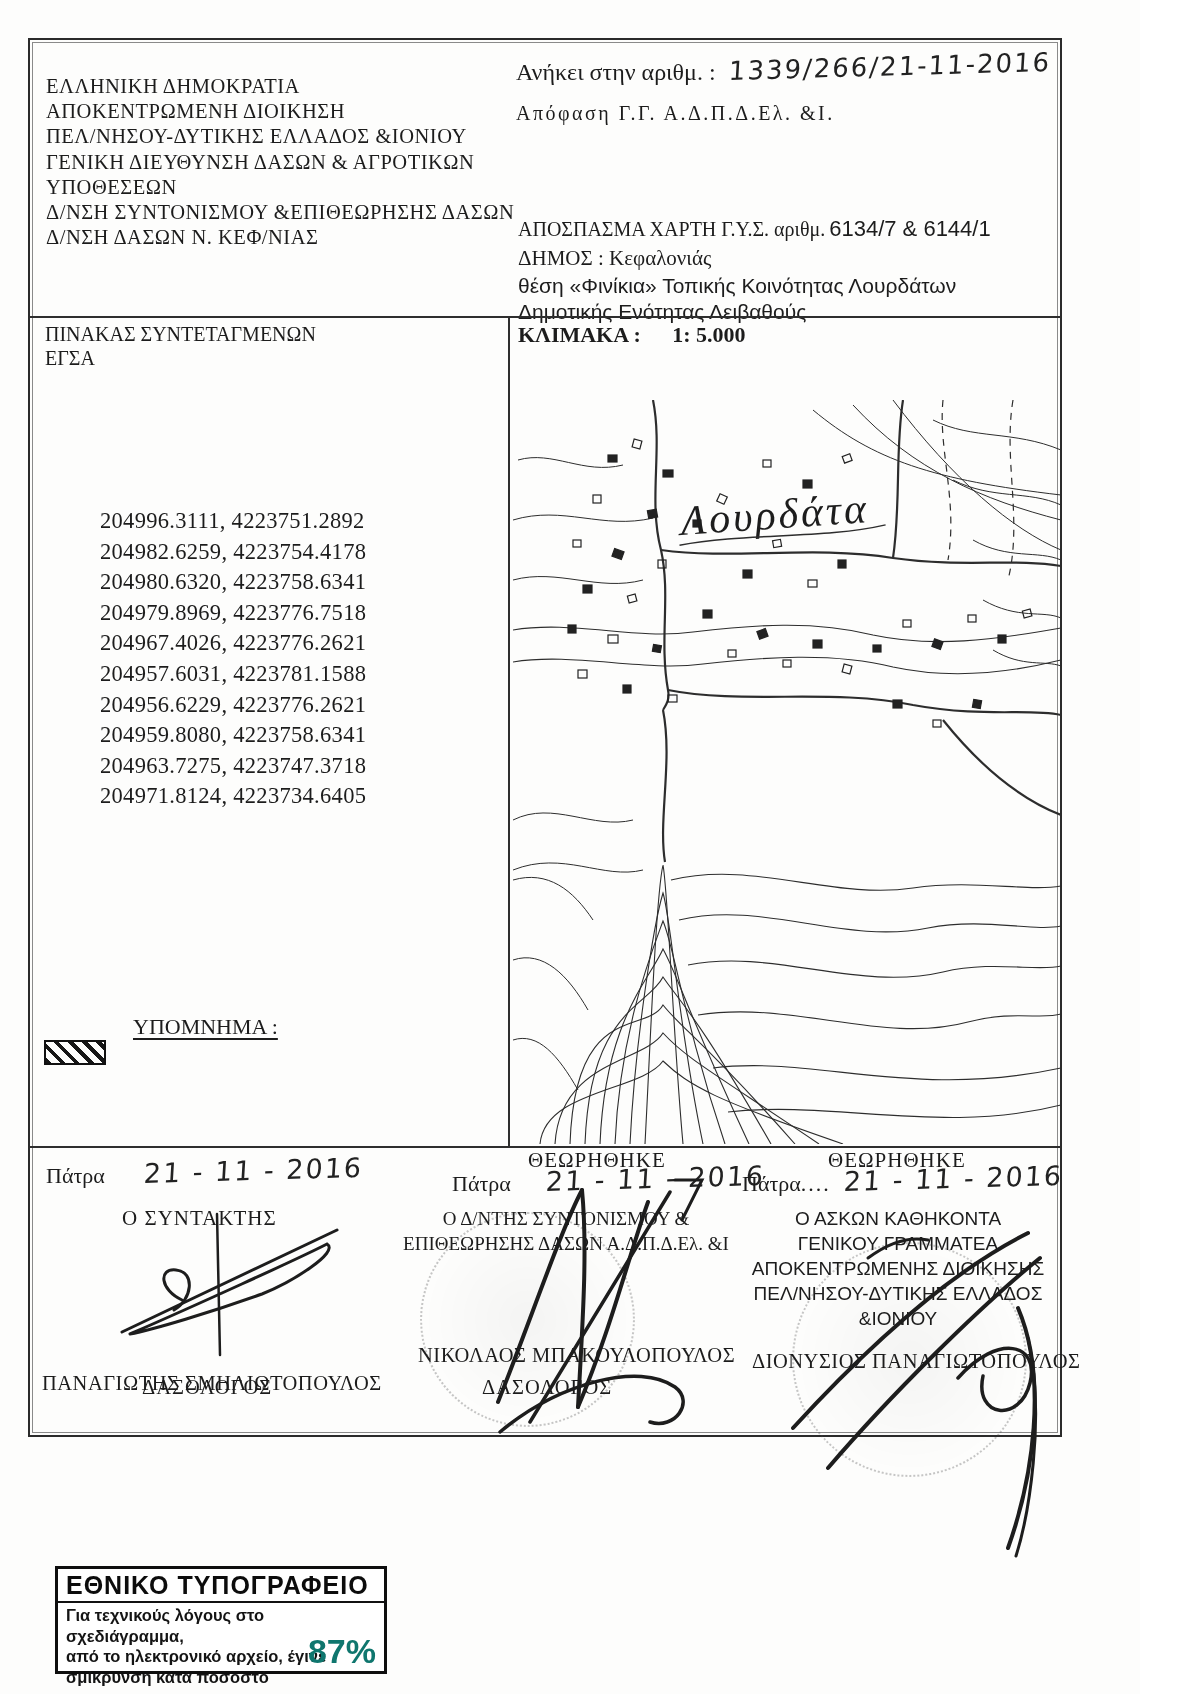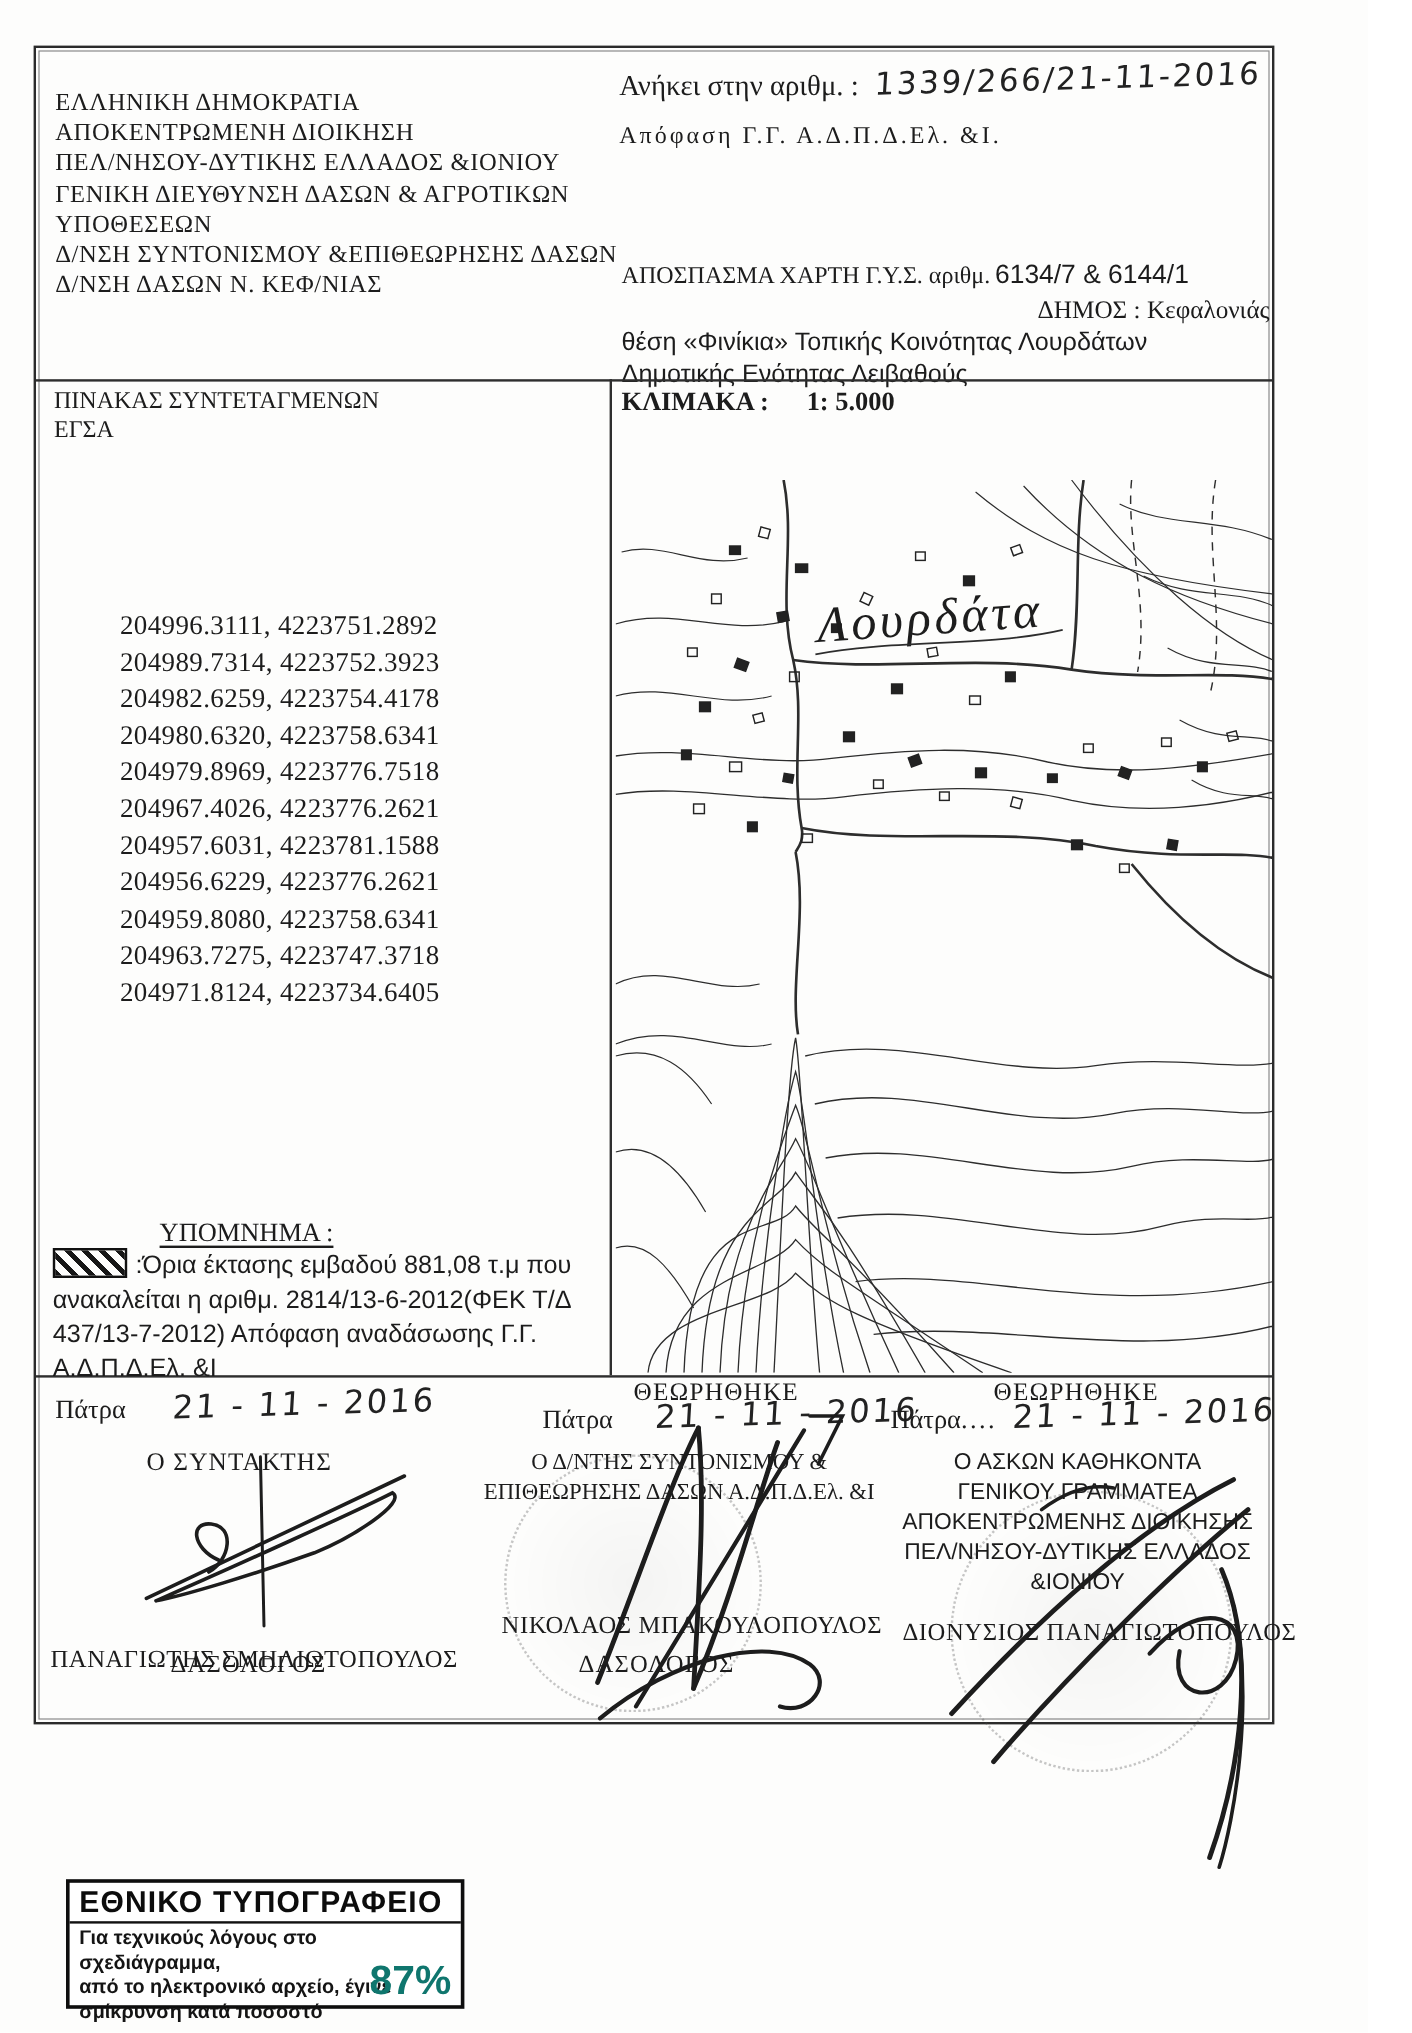--- a/index.html
+++ b/index.html
@@ -78,36 +78,35 @@
     <span class="serif" style="font-size:24px;">Ανήκει στην αριθμ. :</span>
     <span class="hand" style="display:inline-block; font-size:26px; margin-left:8px;">1339/266/21-11-2016</span>
   </div>
   <div class="abs serif" style="left:516px; top:102px; font-size:20px; letter-spacing:2.5px;">Απόφαση  Γ.Γ. Α.Δ.Π.Δ.Ελ. &amp;Ι.</div>
 
   <div class="abs" style="left:518px; top:216px; width:540px;">
     <div style="white-space:nowrap;">
       <span class="serif" style="font-size:20px;">ΑΠΟΣΠΑΣΜΑ  ΧΑΡΤΗ  Γ.Υ.Σ. αριθμ.</span>
       <span class="sans" style="font-size:22px;">6134/7 &amp; 6144/1</span>
     </div>
-    <div class="serif" style="font-size:21px; margin-top:4px;text-align:right;">ΔΗΜΟΣ : Κεφαλονιάς</div>
+    <div class="serif" style="font-size:21px; margin-top:4px;">ΔΗΜΟΣ : Κεφαλονιάς</div>
     <div class="sans" style="font-size:21px; margin-top:3px;">θέση «Φινίκια» Τοπικής  Κοινότητας Λουρδάτων</div>
     <div class="sans" style="font-size:21px; margin-top:2px;">Δημοτικής Ενότητας Λειβαθούς</div>
   </div>
 
   <div class="abs hline" style="left:30px; top:316px; width:1031px;"></div>
   <div class="abs vline" style="left:508px; top:316px; height:830px;"></div>
   <div class="abs hline" style="left:30px; top:1146px; width:1031px; border-top-width:2.5px;"></div>
 
   <div class="abs serif" style="left:45px; top:322px; font-size:20px; line-height:24px;">
     <div>ΠΙΝΑΚΑΣ ΣΥΝΤΕΤΑΓΜΕΝΩΝ</div>
     <div>ΕΓΣΑ</div>
   </div>
   <div class="abs coordlist" style="left:100px; top:506px;">
     <div>204996.3111, 4223751.2892</div>
-    <div>204989.7314, 4223752.3923</div>
     <div>204982.6259, 4223754.4178</div>
     <div>204980.6320, 4223758.6341</div>
     <div>204979.8969, 4223776.7518</div>
     <div>204967.4026, 4223776.2621</div>
     <div>204957.6031, 4223781.1588</div>
     <div>204956.6229, 4223776.2621</div>
     <div>204959.8080, 4223758.6341</div>
     <div>204963.7275, 4223747.3718</div>
     <div>204971.8124, 4223734.6405</div>
   </div>
@@ -221,21 +220,21 @@
     </g>
 
     <g transform="rotate(-4 270 120)">
       <text x="168" y="128" font-family="Liberation Serif, DejaVu Serif, serif" font-style="italic" font-size="42" letter-spacing="3" fill="#1d1d1d">Λουρδάτα</text>
       <path d="M165,138 C230,130 310,142 372,132" class="map-stroke" stroke-width="1.5"></path>
     </g>
   </svg>
 
   <div class="abs serif" style="left:133px; top:1014px; font-size:22px; text-decoration:underline; text-underline-offset:4px;text-align:right;">ΥΠΟΜΝΗΜΑ :</div>
   <div class="abs sans" style="left:44px; top:1040px; width:464px; font-size:21px; line-height:28.5px;">
-    <span class="swatch"></span><span>:Όρια έκτασης εμβαδού 881,08 τ.μ που ανακαλείται  η αριθμ. 2814/13-6-2012(ΦΕΚ Τ/Δ 437/13-7-2012) Απόφαση αναδάσωσης Γ.Γ. Α.Δ.Π.Δ.Ελ. &amp;Ι</span>
+    <span class="swatch"></span>
   </div>
 
   <div class="abs" style="left:46px; top:1158px; white-space:nowrap;">
     <span class="serif" style="font-size:22px;">Πάτρα</span>
     <span class="hand" style="display:inline-block; font-size:27px; margin-left:34px;">21 - 11 - 2016</span>
   </div>
   <div class="abs serif" style="left:122px; top:1206px; font-size:21px; letter-spacing:1px;">Ο ΣΥΝΤΑΚΤΗΣ</div>
   <svg class="abs" style="left:112px; top:1212px;" width="240" height="145">
     <path class="sigpath" stroke-width="3" d="M10,120 L225,18"></path>
     <path class="sigpath" stroke-width="3" d="M18,122 C80,95 190,45 215,32 C228,40 180,70 150,82 C100,100 40,118 18,122"></path>

